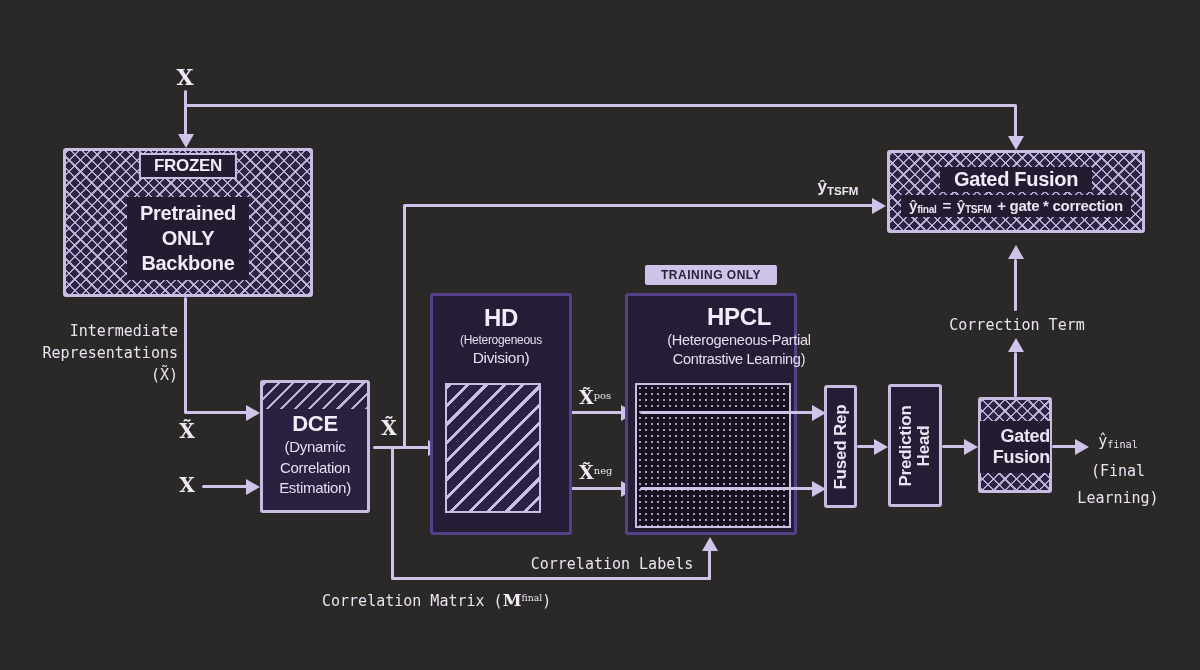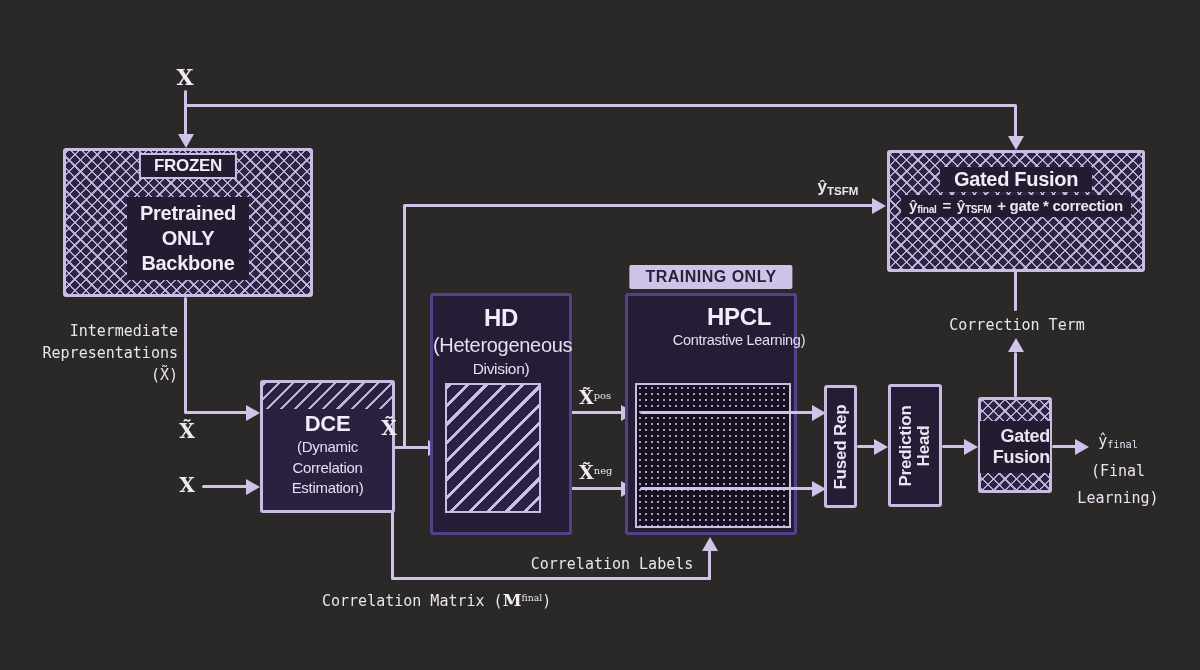--- a/index.html
+++ b/index.html
@@ -44,21 +44,21 @@
   .mono{font-family:"DejaVu Sans Mono",monospace;font-size:15px;color:#eae4f2;}
   .math{font-family:"DejaVu Serif",serif;font-weight:700;color:#f0ebf7;}
   .t{position:absolute;white-space:nowrap;}
   .cx{transform:translateX(-50%);}
   .title{font-weight:700;letter-spacing:-0.3px;color:#f0ecf8;}
   .subt{font-size:15px;letter-spacing:-0.3px;color:#e5def0;line-height:1.35;}
   .darkband{background:#241b31;}
   .sup{font-size:0.62em;vertical-align:0.5em;font-family:"DejaVu Serif",serif;}
   .sub{font-size:0.68em;vertical-align:-0.22em;}
   .tagpill{
-    background:#cfc3ea;color:#2b2238;font-weight:700;font-size:16px;
+    background:#cfc3ea;color:#2b2238;font-weight:700;font-size:12px;
     letter-spacing:0.5px;padding:3px 16px;border-radius:2px;
   }
   .vwrap{position:absolute;left:50%;top:50%;display:flex;align-items:center;justify-content:center;
          text-align:center;line-height:1.08;font-weight:600;font-size:17px;letter-spacing:-0.2px;}
 </style>
 </head>
 <body>
 
 <div class="canvas">
 
@@ -102,43 +102,44 @@
   <div class="ah u" style="left:702px;top:537px;"></div>
 
   <div class="box lavb crosshatch" style="left:63px;top:148px;width:250px;height:149px;">
     <div style="position:absolute;left:50%;top:2px;transform:translateX(-50%);border:2px solid #c9bde3;padding:1px 13px;font-size:17px;" class="darkband title">FROZEN</div>
     <div class="darkband" style="position:absolute;left:50%;top:46px;transform:translateX(-50%);padding:4px 12px;text-align:center;">
       <div class="title" style="font-size:20px;line-height:1.25;">Pretrained ONLY</div>
       <div class="title" style="font-size:20px;line-height:1.25;">Backbone</div>
     </div>
   </div>
 
-  <div class="box lavb" style="left:260px;top:380px;width:135px;height:133px;background:#2a2040;">
+  <div class="box lavb" style="left:260px;top:380px;width:110px;height:133px;background:#2a2040;">
     <div class="diag" style="position:absolute;left:0;top:0;width:100%;height:26px;"></div>
     <div style="position:absolute;left:0;top:28px;width:100%;text-align:center;">
       <div class="title" style="font-size:22px;line-height:1.2;">DCE</div>
       <div class="subt">(Dynamic</div>
       <div class="subt">Correlation</div>
       <div class="subt">Estimation)</div>
     </div>
   </div>
 
   <div class="box purb fill" style="left:430px;top:293px;width:142px;height:242px;">
     <div style="position:absolute;left:0;top:8px;width:100%;text-align:center;">
       <div class="title" style="font-size:24px;line-height:1.15;">HD</div>
-      <div class="subt" style="font-size:20px;">(Heterogeneous</div>
+      <div class="subt" style="font-size:12px;">(Heterogeneous</div>
       <div class="subt" style="font-size:15.5px;">Division)</div>
     </div>
     <div class="diagwide" style="position:absolute;left:12px;top:87px;width:92px;height:126px;border:2px solid #c9bde3;"></div>
   </div>
 
   <div class="box purb fill" style="left:625px;top:293px;width:172px;height:242px;">
     <div class="tagpill" style="position:absolute;left:50%;top:-31px;transform:translateX(-50%);white-space:nowrap;">TRAINING ONLY</div>
     <div style="position:absolute;left:0;top:7px;width:100%;text-align:center;margin-left:28px;">
       <div class="title" style="font-size:24px;line-height:1.15;">HPCL</div>
+      <div class="subt" style="font-size:14.5px;">(Heterogeneous-Partial</div>
       <div class="subt" style="font-size:14.5px;">Contrastive Learning)</div>
     </div>
     <div class="dots" style="position:absolute;left:7px;top:87px;width:152px;height:141px;border:2px solid #c9bde3;"></div>
   </div>
 
   <div class="ln h" style="left:640px;top:411px;width:160px;"></div>
   <div class="ln h" style="left:640px;top:487px;width:160px;"></div>
 
   <div class="box lavb fill" style="left:824px;top:385px;width:33px;height:123px;">
     <div class="vwrap" style="width:117px;height:27px;transform:translate(-50%,-50%) rotate(-90deg);">Fused Rep</div>
@@ -151,21 +152,21 @@
     </div>
   </div>
 
   <div class="box lavb crosshatch" style="left:978px;top:397px;width:74px;height:96px;">
     <div class="darkband" style="position:absolute;left:-1px;top:21px;width:70px;height:52px;display:flex;flex-direction:column;align-items:flex-end;justify-content:center;line-height:1.15;">
       <div style="font-size:18px;font-weight:600;letter-spacing:-0.3px;">Gated</div>
       <div style="font-size:18px;font-weight:600;letter-spacing:-0.3px;">Fusion</div>
     </div>
   </div>
 
-  <div class="box lavb crosshatch" style="left:887px;top:150px;width:258px;height:122px;display:flex;flex-direction:column;align-items:center;">
+  <div class="box lavb crosshatch" style="left:887px;top:150px;width:258px;height:83px;display:flex;flex-direction:column;align-items:center;">
     <div class="darkband title" style="margin-top:14px;padding:1px 14px;font-size:20px;">Gated Fusion</div>
     <div class="darkband" style="margin-top:3px;padding:2px 8px;font-size:15px;font-weight:600;letter-spacing:-0.3px;white-space:nowrap;">
       <span>ŷ</span><sub class="sub">final</sub>
       <span style="margin:0 2px;">=</span>
       <span>ŷ</span><sub class="sub">TSFM</sub>
       <span style="margin-left:2px;">+ gate * correction</span>
     </div>
   </div>
 
   <div class="t math cx" style="left:185px;top:64px;font-size:22px;">X</div>

